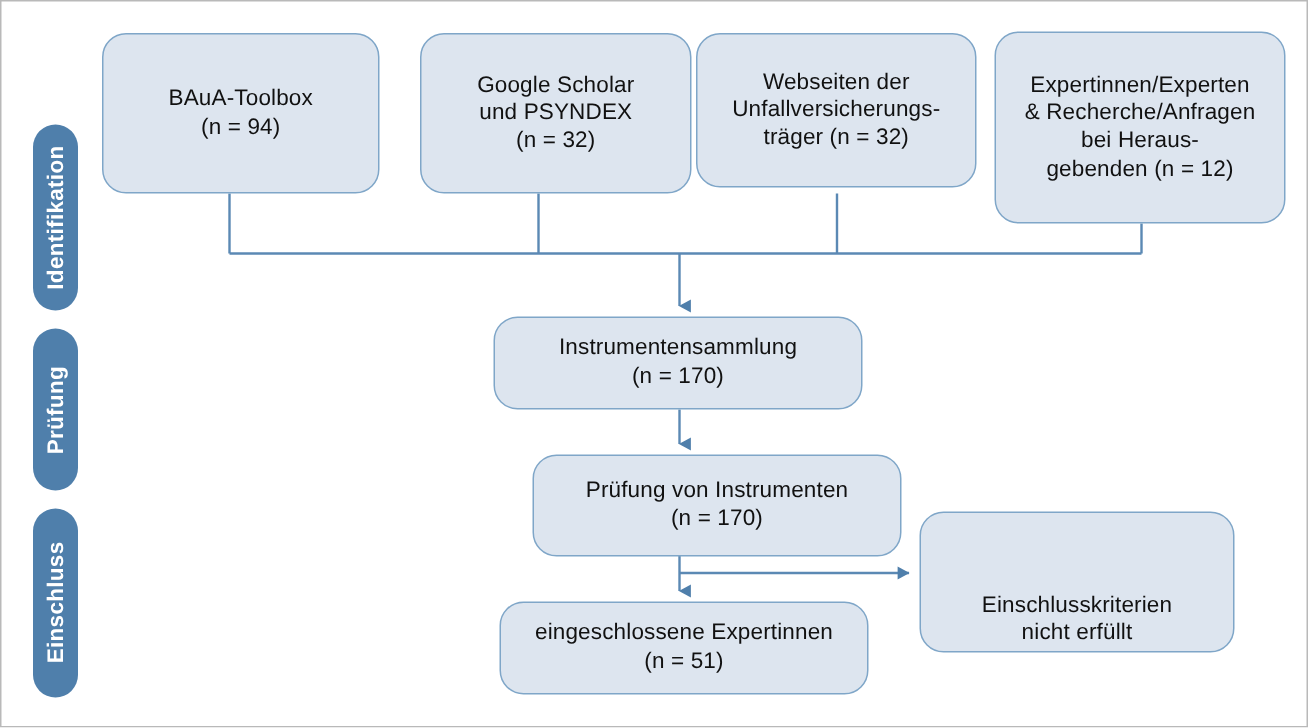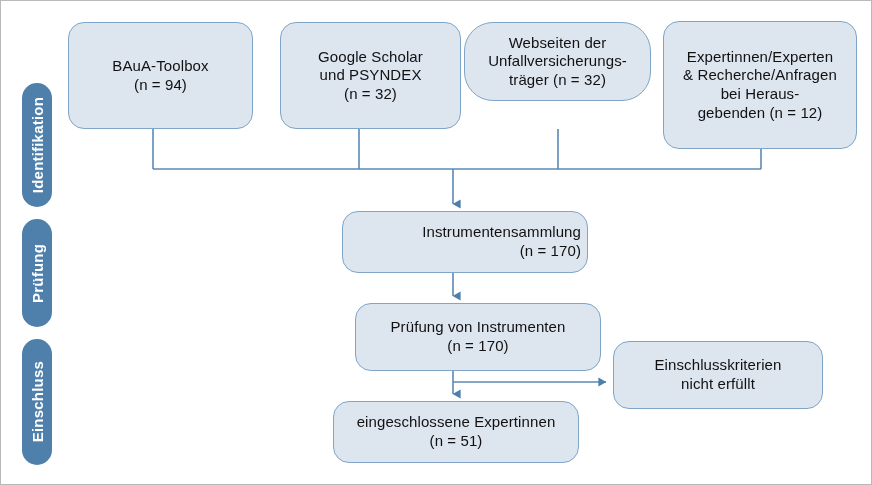--- a/index.html
+++ b/index.html
@@ -122,58 +122,58 @@
   </div>
 
   <div class="node" style="left:279px; top:21px; width:181px; height:107px;">
     <span>
       <span>Google Scholar</span>
       <span>und PSYNDEX</span>
       <span>(n = 32)</span>
     </span>
   </div>
 
-  <div class="node" style="left:463px; top:21px; width:187px; height:79px;border-radius:29px;">
+  <div class="node" style="left:463px; top:21px; width:187px; height:103px;">
     <span>
       <span>Webseiten der</span>
       <span>Unfallversicherungs-</span>
       <span>träger (n = 32)</span>
     </span>
   </div>
 
   <div class="node" style="left:662px; top:20px; width:194px; height:128px;">
     <span>
       <span>Expertinnen/Experten</span>
       <span>&amp; Recherche/Anfragen</span>
       <span>bei Heraus-</span>
       <span>gebenden (n = 12)</span>
     </span>
   </div>
 
-  <div class="node" style="left:341px; top:210px; width:246px; height:62px;text-align:right;">
+  <div class="node" style="left:328px; top:210px; width:246px; height:62px;">
     <span>
       <span>Instrumentensammlung</span>
       <span>(n = 170)</span>
     </span>
   </div>
 
   <div class="node" style="left:332px; top:302px; width:246px; height:68px;margin-left:22px;">
     <span>
       <span>Prüfung von Instrumenten</span>
       <span>(n = 170)</span>
     </span>
   </div>
 
   <div class="node" style="left:332px; top:400px; width:246px; height:62px;">
     <span>
       <span>eingeschlossene Expertinnen</span>
       <span>(n = 51)</span>
     </span>
   </div>
 
-  <div class="node" style="left:612px; top:340px; width:210px; height:68px;">
+  <div class="node" style="left:612px; top:340px; width:210px; height:94px;align-items:flex-end;">
     <span>
       <span>Einschlusskriterien</span>
       <span>nicht erfüllt</span>
     </span>
   </div>
 
 </div>
 
 </body></html>

